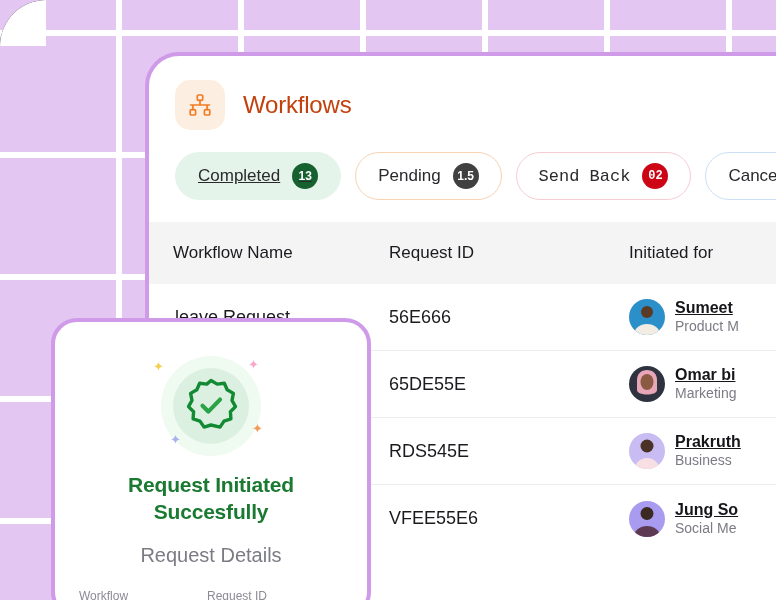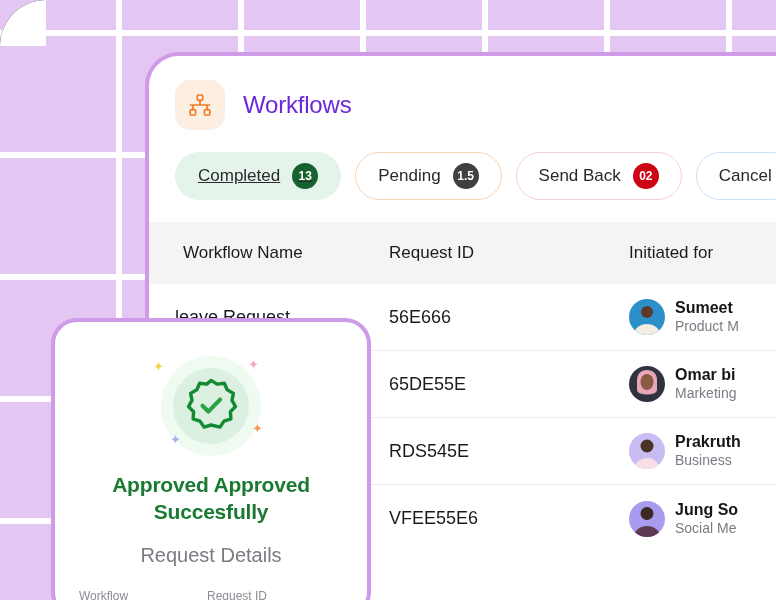--- a/index.html
+++ b/index.html
@@ -67,21 +67,21 @@
   }
   .wf-icon-box {
     width:50px; height:50px;
     border-radius:15px;
     background:#fdeee2;
     display:flex; align-items:center; justify-content:center;
     flex:none;
   }
   .wf-title {
     font-size:24px;
-    color:#6d28d9;
+    color:#c2410c;
     letter-spacing:-0.2px;
   }
 
   
   .pill-row {
     display:flex;
     align-items:center;
     gap:14px;
     padding:22px 0 0 26px;
   }
@@ -104,38 +104,38 @@
     display:flex; align-items:center; justify-content:center;
     font-size:12px;
     font-weight:bold;
     color:#ffffff;
     flex:none;
   }
   .pill.completed { background:#e5f4ea; border-color:#e5f4ea;text-decoration:underline; }
   .pill.completed .badge { background:#17602f; }
   .pill.pending   { background:#ffffff; border-color:#f8d3b4; }
   .pill.pending   .badge { background:#404040; }
-  .pill.sendback  { background:#ffffff; border-color:#f7cdd5; }
+  .pill.sendback  { background:#ffffff; border-color:#f7cdd5;font-family:Liberation Mono, monospace; }
   .pill.sendback  .badge { background:#cc0414; }
   .pill.cancel    { background:#ffffff; border-color:#cadff5; }
 
   
   .table-head {
     margin-top:22px;
     height:62px;
     background:#f4f4f5;
     display:flex;
     align-items:center;
   }
   .table-head .th {
     font-size:17px;
     color:#1b1b1f;
     white-space:nowrap;
   }
-  .col-name { width:240px; padding-left:34px; }
+  .col-name { width:240px; padding-left:24px; }
   .col-id   { width:240px; }
   .col-init { flex:1; }
 
   .row {
     height:67px;
     display:flex;
     align-items:center;
     border-bottom:1px solid #ededee;
     background:#ffffff;
   }
@@ -159,21 +159,21 @@
   }
   .avatar {
     width:36px; height:36px;
     border-radius:50%;
     flex:none;
     position:relative;
     overflow:hidden;
   }
   .person { line-height:1.25; white-space:nowrap; }
   .person .pname {
-    font-size:16px; font-weight:bold; color:#16161a;
+    font-size:16px; font-weight:bold; color:#16161a;text-decoration:underline;
   }
   .person .prole {
     font-size:14px; color:#7b7b84;
   }
 
   
   .success-card {
     position:absolute;
     left:51px; top:318px;
     width:320px; height:300px;
@@ -364,21 +364,21 @@
           <path d="M21.5 29.8l5.8 5.8L39 23.6" stroke="#2aa347" stroke-width="4.2" stroke-linecap="round" stroke-linejoin="round"></path>
         </svg>
       </div>
       <span class="spark" style="left:2px;  top:14px; color:#f3d04f;">✦</span>
       <span class="spark" style="left:97px; top:12px; color:#f6a8c8;">✦</span>
       <span class="spark" style="left:19px; top:87px; color:#a9b0ee;">✦</span>
       <span class="spark" style="left:101px;top:76px; color:#f49a56;">✦</span>
     </div>
 
     <div class="succ-title">
-      <div>Approved Approved</div>
+      <div>Request Initiated</div>
       <div>Succesfully</div>
     </div>
 
     <div class="succ-sub">Request Details</div>
 
     <div class="detail-row">
       <div class="detail-col">
         <div class="detail-label">Workflow</div>
 
       </div>

